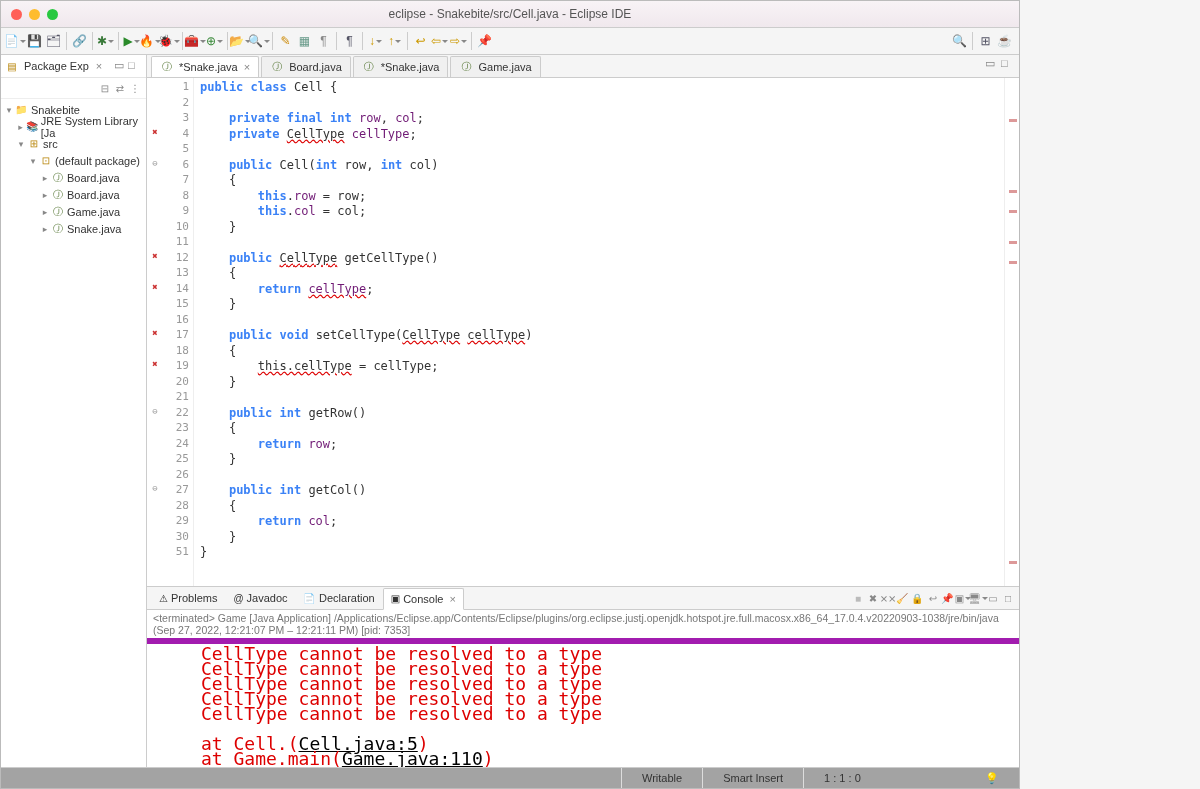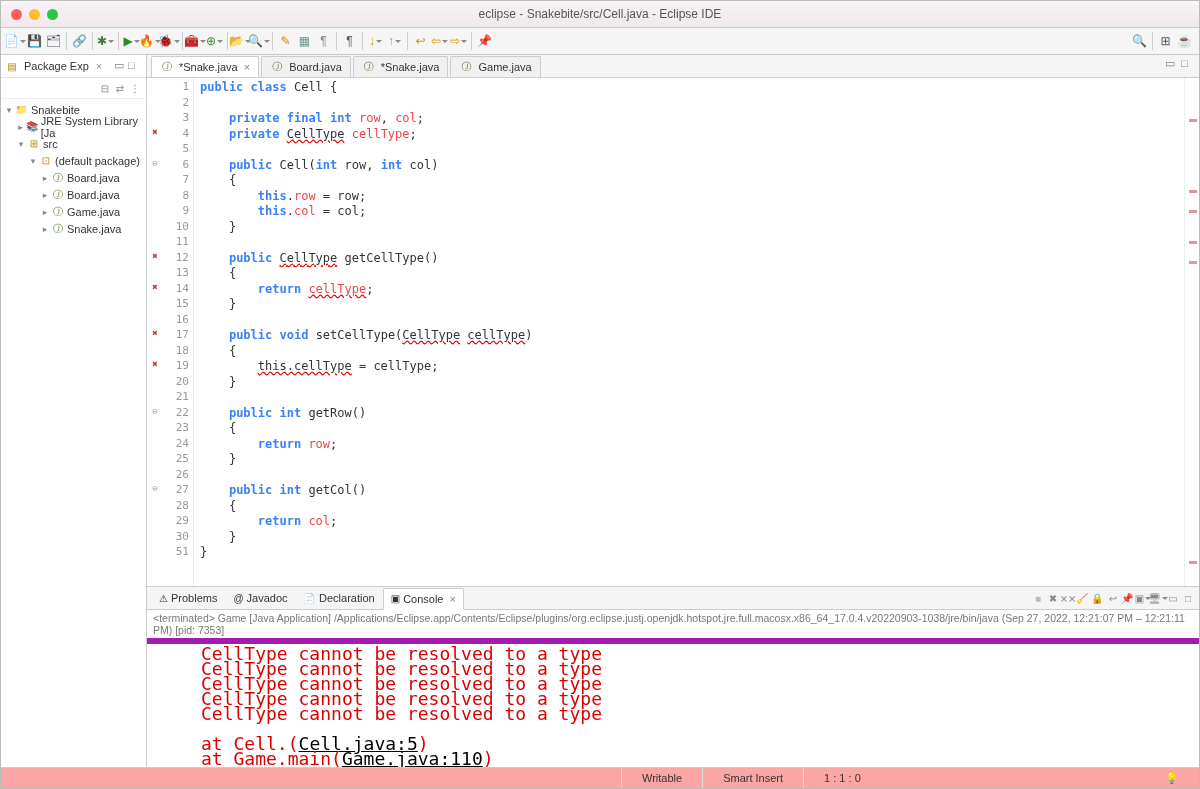--- a/index.html
+++ b/index.html
@@ -1,16 +1,16 @@
 <!DOCTYPE html>
 <html><head>
 <meta charset="utf-8">
 <style>
 html,body{margin:0;padding:0;font-family:-apple-system,"Helvetica Neue",Arial,sans-serif;font-size:11px;background:#f5f5f5;color:#333;height:100%;overflow:hidden}
-.window{width:1200px;height:789px;background:#fff;display:flex;flex-direction:column;border:1px solid #bbb;box-sizing:border-box}
+.window{width:1020px;height:789px;background:#fff;display:flex;flex-direction:column;border:1px solid #bbb;box-sizing:border-box}
 .titlebar{height:26px;background:linear-gradient(#f8f3f6,#f0e8ed);display:flex;align-items:center;border-bottom:1px solid #ccc;position:relative}
 .traffic{display:flex;gap:7px;margin-left:10px}
 .dot{width:11px;height:11px;border-radius:50%}
 .red{background:#ff5f57}.yellow{background:#febc2e}.green{background:#28c840}
 .title{position:absolute;left:0;right:0;text-align:center;font-size:12px;color:#555}
 .toolbar{height:26px;background:#f5f5f5;border-bottom:1px solid #ccc;display:flex;align-items:center;padding:0 6px;gap:2px}
 .tb-ico{width:17px;height:17px;display:inline-flex;align-items:center;justify-content:center;font-size:12px;color:#556;cursor:pointer;position:relative}
 .tb-sep{width:1px;height:18px;background:#ccc;margin:0 2px}
 .drop::after{content:"";border:3px solid transparent;border-top:3px solid #888;margin-left:1px;margin-top:4px}
 .body{flex:1;display:flex;min-height:0}
@@ -29,35 +29,35 @@
 .tab{height:20px;padding:0 8px;display:flex;align-items:center;gap:3px;border:1px solid #ccc;border-bottom:none;margin-right:2px;background:#f0f0f0;font-size:11px;cursor:pointer;border-radius:2px 2px 0 0}
 .tab.active{background:#fff}
 .tab .tx{color:#888;margin-left:3px}
 .code-area{flex:1;display:flex;min-height:0;background:#fff;font-family:Menlo,Monaco,monospace;font-size:12px}
 .gutter{width:30px;background:#fff;text-align:right;color:#999;padding-top:2px;font-size:11px;border-right:1px solid #eee;user-select:none}
 .marker-col{width:16px;background:#fff;padding-top:2px}
 .marker{height:15.5px;font-size:9px;text-align:center;color:#b00}
 .gln{height:15.5px;padding-right:4px}
 .code{flex:1;padding:2px 0 0 6px;white-space:pre;line-height:15.5px;overflow:auto}
 .kw{color:#3b82f6;font-weight:bold}
-.field{color:#ef4444}
+.field{color:#701a75}
 .err{text-decoration:underline wavy #d00}
 .ov-ruler{width:14px;border-left:1px solid #eee;position:relative}
 .ov-mark{position:absolute;right:2px;width:8px;height:3px;background:#d99}
 .bottom{height:180px;border-top:1px solid #ccc;display:flex;flex-direction:column;background:#fff}
 .btabs{height:22px;display:flex;align-items:center;border-bottom:1px solid #ccc;padding:0 4px;font-size:11px;background:#f5f5f5}
 .btab{padding:0 7px;height:20px;display:flex;align-items:center;gap:3px;cursor:pointer;border:1px solid transparent}
 .btab.active{background:#fff;border:1px solid #ccc;border-bottom-color:#fff;border-radius:2px 2px 0 0;margin-bottom:-1px}
 .btab .tx{color:#888;margin-left:3px}
 .btool{margin-left:auto;display:flex;gap:1px;align-items:center}
 .console-hdr{font-size:10.5px;color:#777;padding:2px 6px;border-bottom:6px solid #a21caf}
 .console{flex:1;overflow:auto;font-family:Menlo,Monaco,monospace;font-size:18px;line-height:15px;padding:2px 6px}
 .cerr{color:#d00}
 .clink{color:#000000;text-decoration:underline;cursor:pointer}
-.status{height:20px;border-top:1px solid #ccc;display:flex;align-items:center;font-size:11px;background:#fca5a5}
+.status{height:20px;border-top:1px solid #ccc;display:flex;align-items:center;font-size:11px;background:#a3a3a3}
 .scell{padding:0 20px;border-left:1px solid #ddd;height:100%;display:flex;align-items:center}
 .jico{color:#5a7a3a}
 .pico{color:#b8860b}
 .win-ico{width:14px;height:14px;color:#888}
 </style>
 </head>
 <body>
 
 <div class="window">
 

